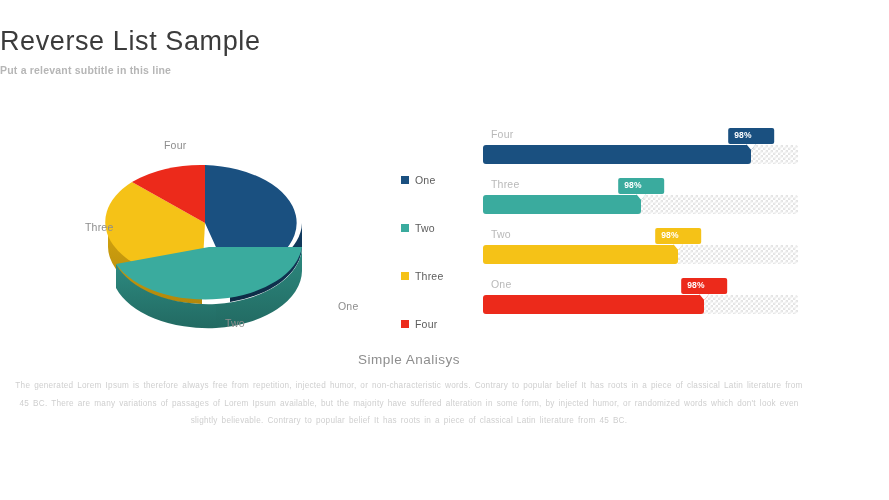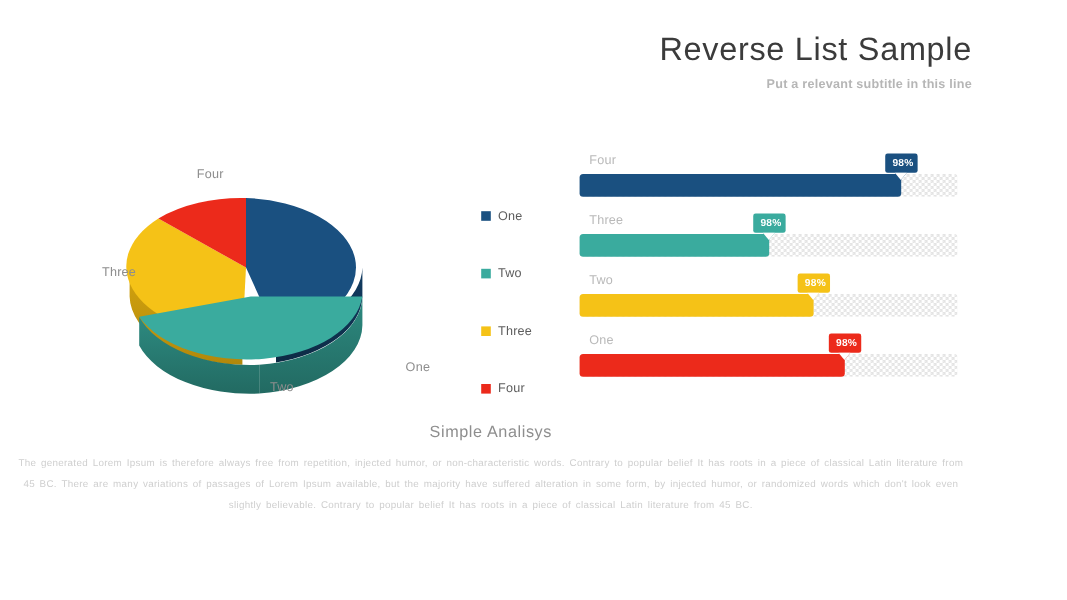--- a/index.html
+++ b/index.html
@@ -12,21 +12,21 @@
     overflow: hidden;
     font-family: "Liberation Sans", sans-serif;
     -webkit-font-smoothing: antialiased;
   }
 
   
   #header {
     position: absolute;
     left: 0; top: 24px;
     width: 810px;
-    text-align: right;
+    text-align: left;
   }
   #page-title {
     font-size: 27px;
     font-weight: 400;
     color: #3b3b3b;
     letter-spacing: 0.6px;
     line-height: 34px;
     margin: 0;
   }
   #page-subtitle {
@@ -118,21 +118,21 @@
   .bar-fill {
     position: absolute;
     left: 0; top: 17px;
     height: 19px;
     border-radius: 3px;
   }
   .bar-badge {
     position: absolute;
     top: 0;
     transform: translateX(-50%);
-    padding: 2px 3px 3px 6px;
+    padding: 2px 22px 3px 6px;
     border-radius: 2px;
     font-size: 8.5px;
     font-weight: bold;
     color: #ffffff;
     letter-spacing: .2px;
     line-height: 11px;
   }
   .bar-badge::after {
     content: "";
     position: absolute;

